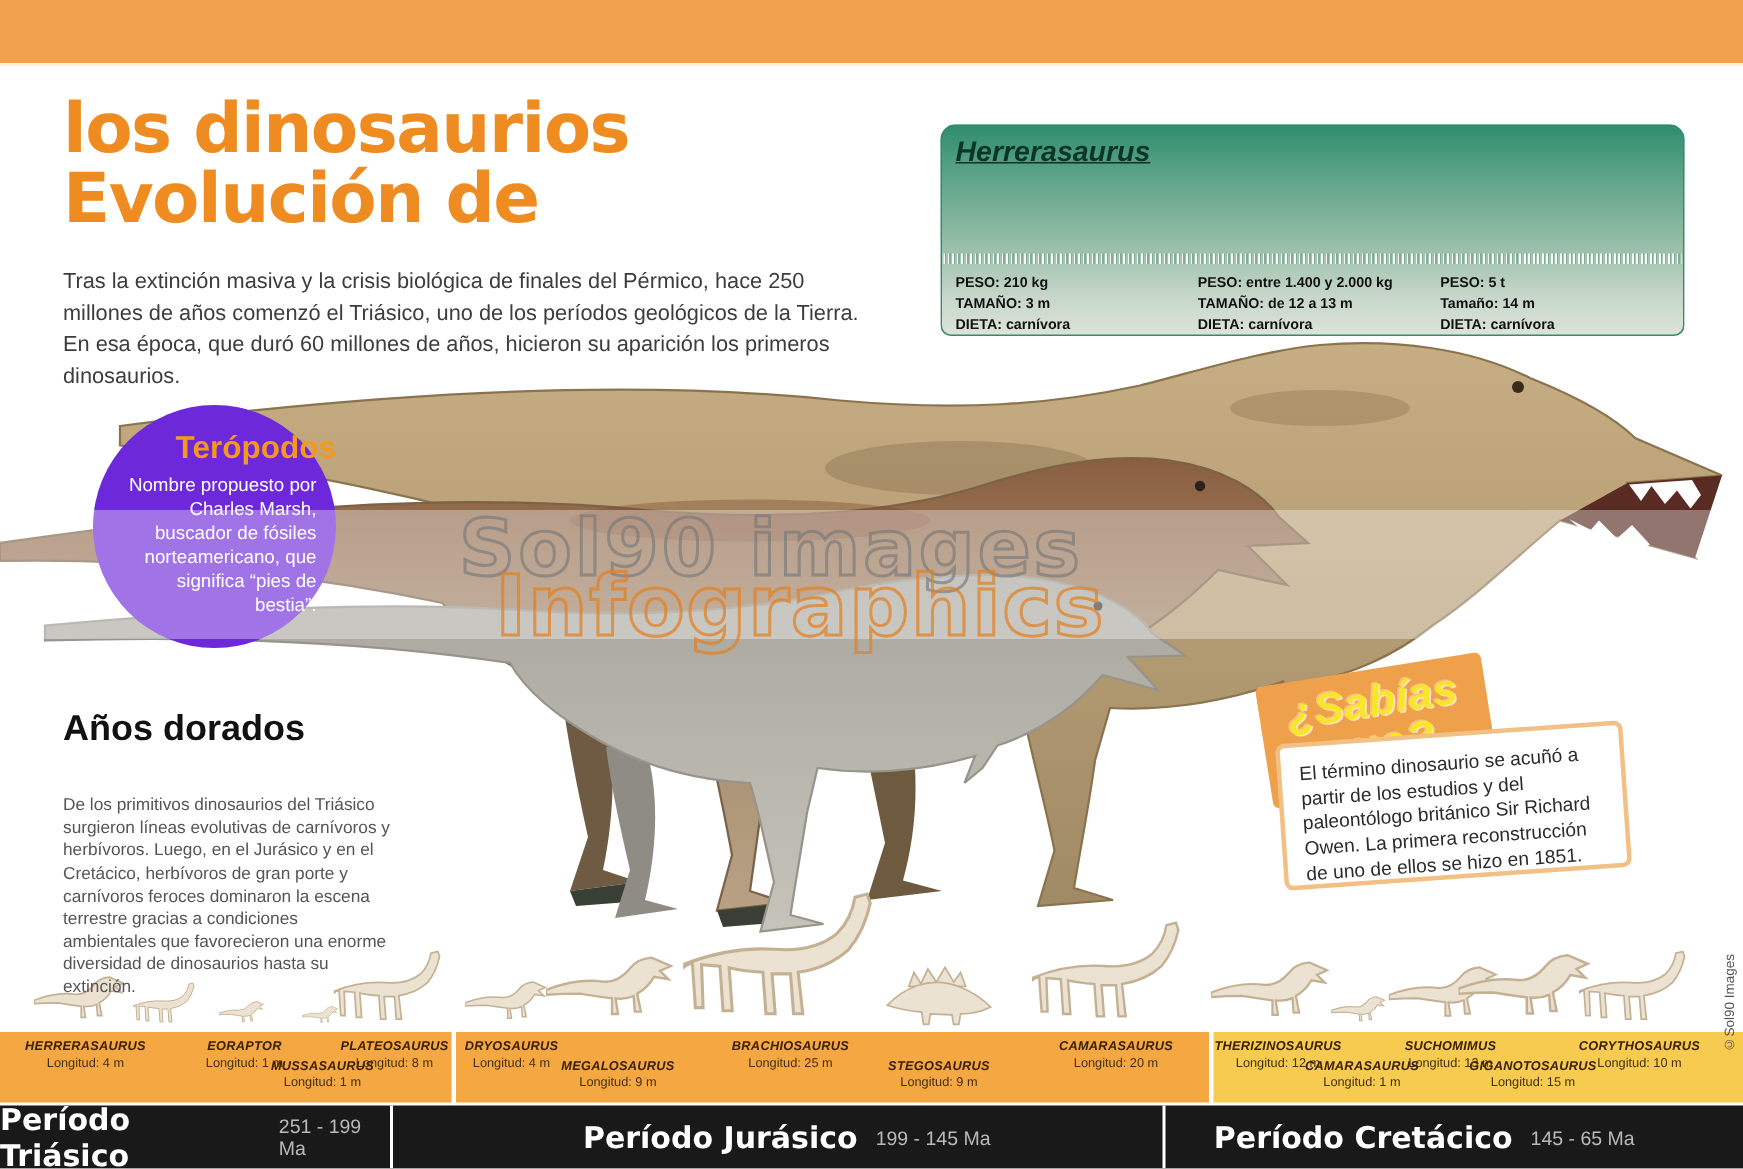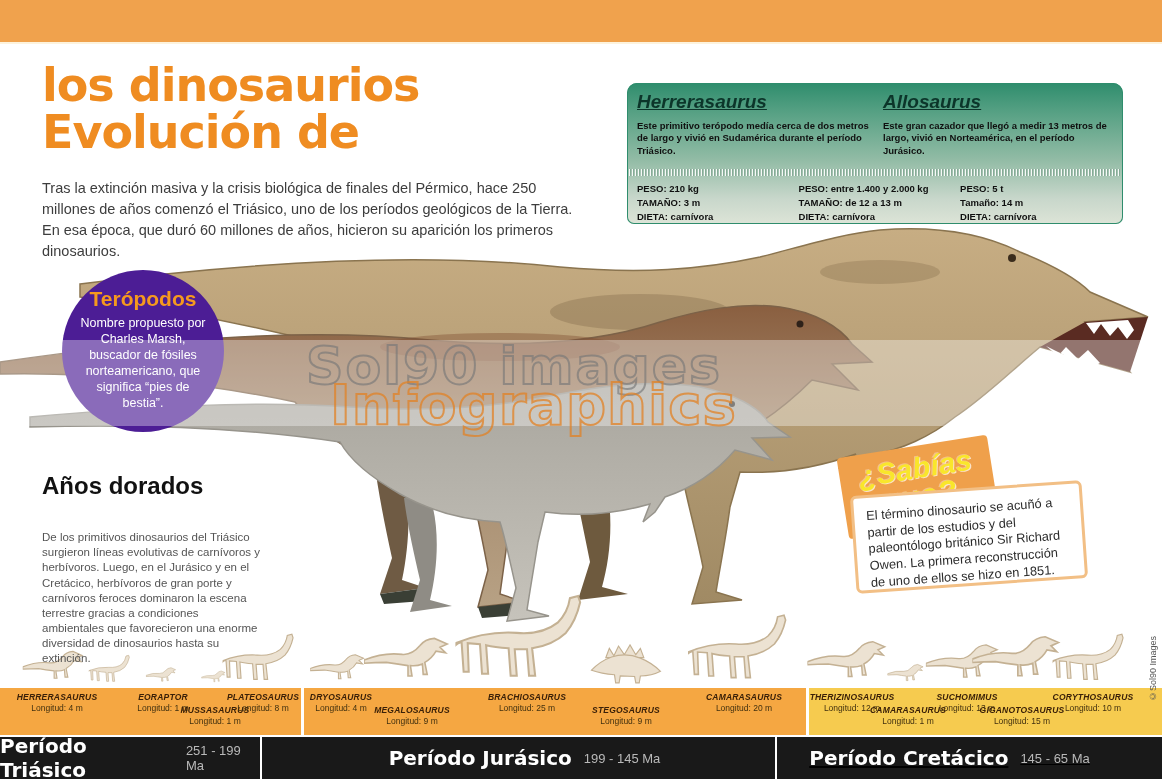--- a/index.html
+++ b/index.html
@@ -21,21 +21,21 @@
   .sp-name{font-size:19px;font-weight:bold;font-style:italic;text-decoration:underline;color:#0c352a;margin-bottom:7px;}
   .sp-desc{font-size:9.5px;font-weight:bold;line-height:1.3;color:#101010;}
   .hatch{position:absolute;left:2px;right:2px;top:86px;height:7px;
     background:repeating-linear-gradient(90deg,rgba(255,255,255,.9) 0 1px,rgba(80,120,100,.35) 1px 2px,rgba(255,255,255,0) 2px 3px);}
   .sp-stats{position:absolute;top:99px;left:10px;right:8px;display:flex;gap:14px;}
   .sp-stats .sp-col div{font-size:9.5px;font-weight:bold;color:#101010;line-height:1.45;}
   
   .art{position:absolute;left:0;top:222px;width:1162px;height:420px;}
   
   .circle{position:absolute;left:62px;top:270px;width:162px;height:162px;border-radius:50%;
-    background:#4c1d95;text-align:center;z-index:6;}
+    background:#6d28d9;text-align:right;z-index:6;}
   .circle .c-title{margin-top:17px;color:#f5991e;font-weight:bold;font-size:21px;}
   .circle .c-body{margin:4px auto 0;width:136px;color:#ffffff;font-size:12.5px;line-height:1.28;}
   
   .anos-title{position:absolute;left:42px;top:472px;font-size:24px;font-weight:bold;color:#111;z-index:6;}
   .anos-body{position:absolute;left:42px;top:506px;width:218px;font-size:11.5px;line-height:1.32;color:#555;z-index:6;margin-top:24px;}
   
   .sabias-badge{position:absolute;left:842px;top:446px;width:152px;height:82px;background:#efa04b;
     border-radius:4px;transform:rotate(-9deg);z-index:7;text-align:center;}
   .sabias-badge .b1,.sabias-badge .b2{font-weight:900;font-style:italic;color:#f9e62b;
     text-shadow:1px 1px 0 rgba(255,255,255,.7),-1px -1px 0 rgba(255,255,255,.35);letter-spacing:.5px;}
@@ -124,25 +124,20 @@
       <path fill="#8f8c85" d="M430,275 C440,305 438,345 430,378 L452,384 L410,390 L420,358 C413,328 407,300 404,276 Z"></path>
       <path fill="url(#gGrey)" stroke="#97948c" stroke-width="1.5" d="M30,195 C140,185 250,178 350,185 C430,190 500,185 560,172 C610,162 660,158 700,165 C735,172 758,185 768,200 L790,215 L752,216 L772,238 L735,228 C718,248 695,265 665,275 L655,290 L643,300 L650,282 C615,292 580,295 545,290 L538,320 C534,345 530,368 527,388 L549,394 L507,399 L516,366 C510,340 505,315 500,300 C462,298 428,288 400,272 C370,255 350,238 340,220 C240,205 130,202 30,205 Z"></path>
       <circle cx="732" cy="182" r="3" fill="#3c3a35"></circle>
     </g>
   </svg>
 
   <div class="panel">
     <div class="panel-cols">
       <div class="sp-col">
         <div class="sp-name">Herrerasaurus</div>
-        <div class="sp-desc">Este primitivo terópodo medía cerca de dos metros de largo y vivió en Sudamérica durante el período Triásico.</div>
-      </div>
-      <div class="sp-col">
-        <div class="sp-name">Allosaurus</div>
-        <div class="sp-desc">Este gran cazador que llegó a medir 13 metros de largo, vivió en Norteamérica, en el período Jurásico.</div>
       </div>
     </div>
     <div class="hatch"></div>
     <div class="sp-stats">
       <div class="sp-col">
         <div>PESO: 210 kg</div>
         <div>TAMAÑO: 3 m</div>
         <div>DIETA: carnívora</div>
       </div>
       <div class="sp-col">
@@ -281,21 +276,21 @@
   <div class="periodbar">
     <div id="period-sections">
         <div class="p-sec" style="left: 0px; width: 260px;">
           <span class="p-name">Período Triásico</span>
           <span class="p-range">251 - 199 Ma</span>
         </div>
         <div class="p-sec" style="left: 262px; width: 525px; justify-content: center;">
           <span class="p-name">Período Jurásico</span>
           <span class="p-range">199 - 145 Ma</span>
         </div>
-        <div class="p-sec" style="left: 777px; width: 345px; text-decoration: underline;">
+        <div class="p-sec" style="left: 777px; width: 345px;">
           <span class="p-name">Período Cretácico</span>
           <span class="p-range">145 - 65 Ma</span>
         </div>
       </div>
     <div class="p-div" style="left:260px;"></div>
     <div class="p-div" style="left:775px;"></div>
   </div>
 
   <div class="credit">©Sol90 Images</div>
 

